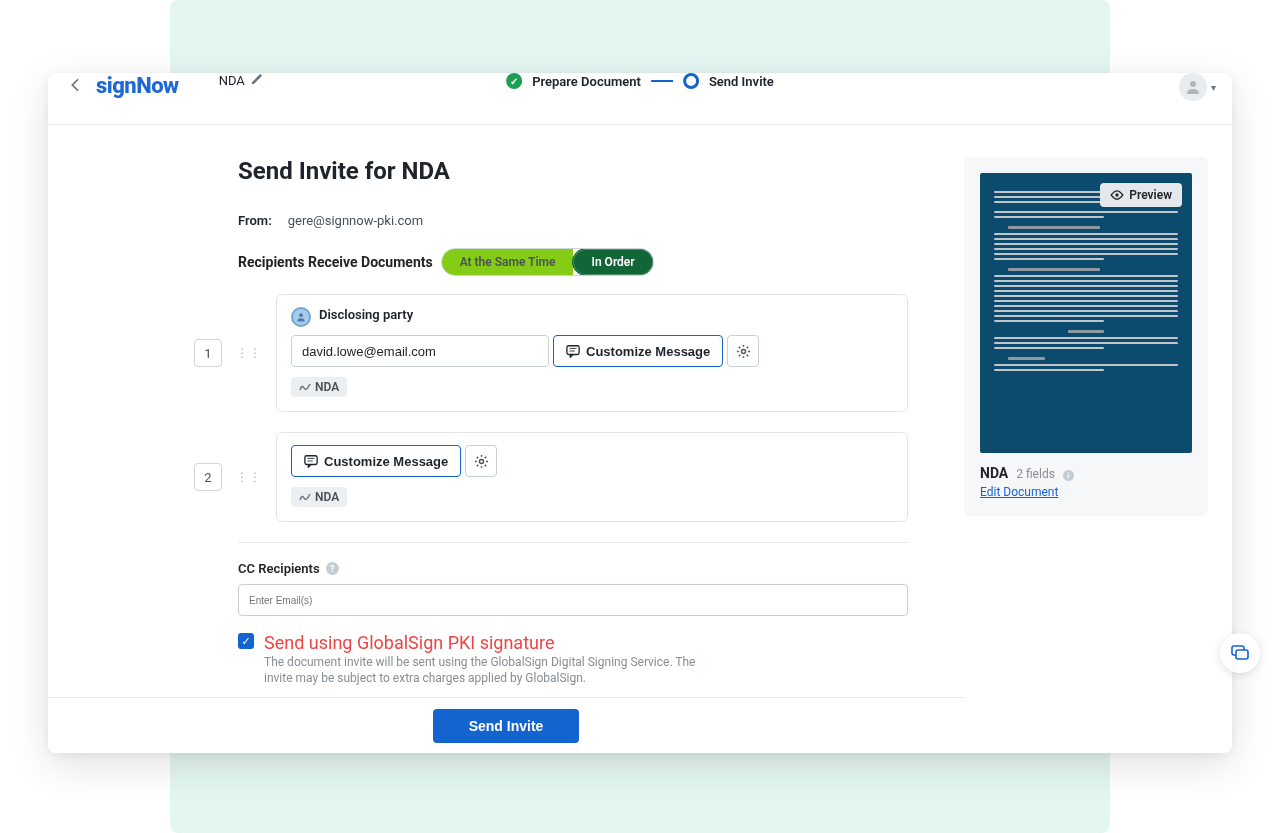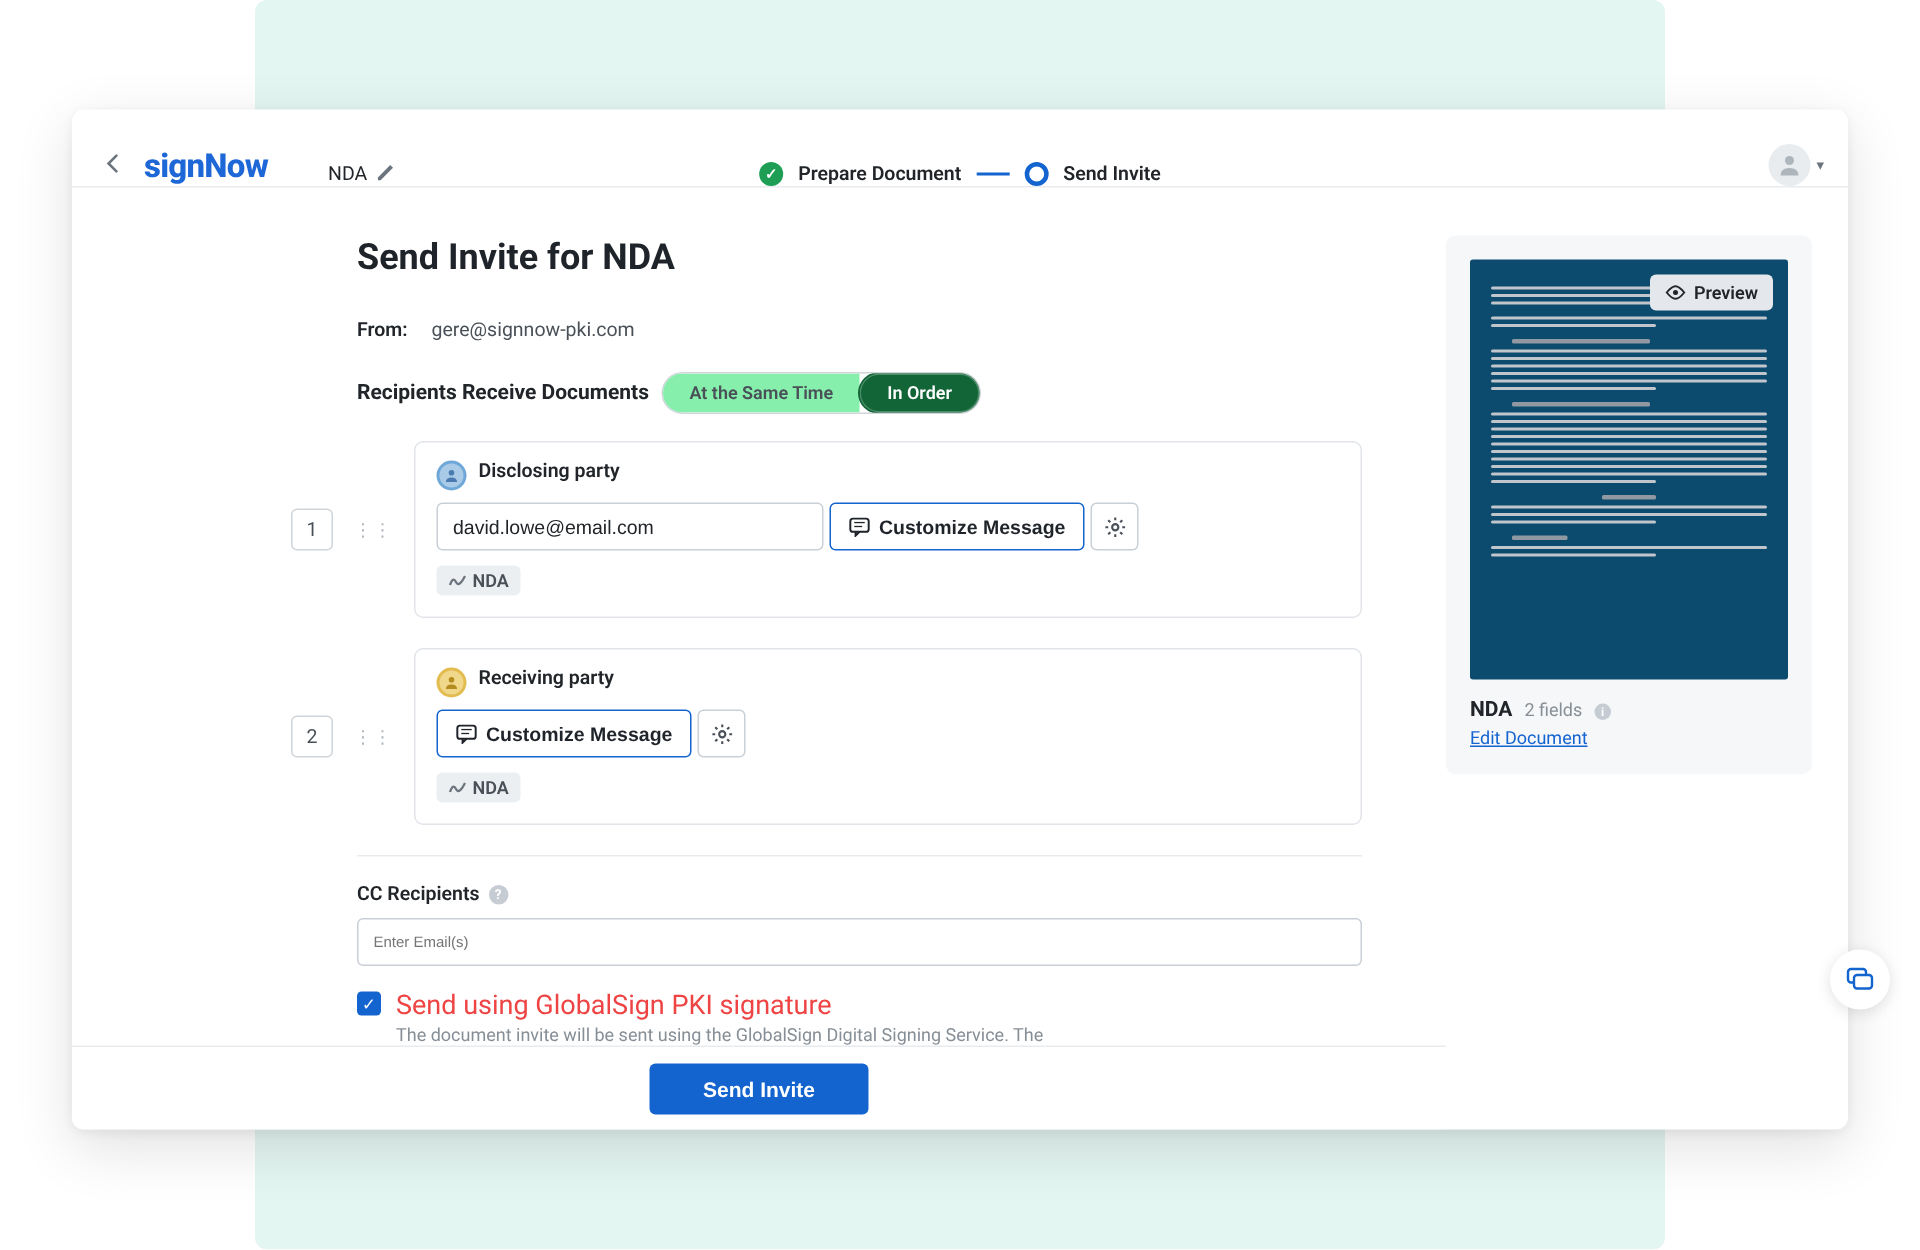--- a/index.html
+++ b/index.html
@@ -24,21 +24,21 @@
     width: 1184px; height: 680px;
     background: #fff;
     border-radius: 8px;
     box-shadow: 0 12px 40px rgba(0,0,0,0.12), 0 2px 8px rgba(0,0,0,0.06);
     overflow: hidden;
   }
   .topbar {
     height: 52px;
     border-bottom: 1px solid #e9ecef;
     display: flex;
-    align-items: flex-end;
+    align-items: flex-start;
     padding: 0 16px;
     position: relative;
   }
   .back-chevron {
     color: #6c757d;
     cursor: pointer;
     padding: 4px 6px;
     margin-right: 10px;
   }
   .logo {
@@ -125,21 +125,21 @@
     border: 1px solid #d0d5da;
     border-radius: 999px;
     overflow: hidden;
     height: 28px;
     font-size: 12px;
     font-weight: 600;
   }
   .toggle-opt {
     padding: 0 18px;
     display: flex; align-items: center;
-    background: #86efac;
+    background: #84cc16;
     color: #495057;
     cursor: pointer;
     white-space: nowrap;
   }
   .toggle-opt.active {
     background: #116536;
     color: #fff;
     border-radius: 999px;
     margin: -1px;
     border: 1px solid #116536;
@@ -421,29 +421,20 @@
             <span>NDA</span>
           </span>
         </div>
       </div>
 
       
       <div class="recipient-block">
         <div class="order-num">2</div>
         <span class="drag-handle">⋮⋮</span>
         <div class="recipient-card">
-          <div class="role-row">
-            <span class="role-icon yellow">
-              <svg width="10" height="10" viewBox="0 0 16 16">
-                  <circle cx="8" cy="5" r="3" fill="#b38b1f"></circle>
-                  <path d="M2 15 Q2 10 8 10 Q14 10 14 15 Z" fill="#b38b1f"></path>
-                </svg>
-            </span>
-            <span class="role-name">Receiving party</span>
-          </div>
           <div class="input-row">
             <button class="btn-outline">
               <svg width="14" height="14" viewBox="0 0 16 16">
                   <rect x="1" y="2" width="14" height="10" rx="2" fill="none" stroke="currentColor" stroke-width="1.5"></rect>
                   <path d="M5 12 L5 15 L8 12" fill="none" stroke="currentColor" stroke-width="1.5"></path>
                   <line x1="4" y1="5" x2="12" y2="5" stroke="currentColor"></line>
                   <line x1="4" y1="8" x2="10" y2="8" stroke="currentColor"></line>
                 </svg>
               <span>Customize Message</span>
             </button>

